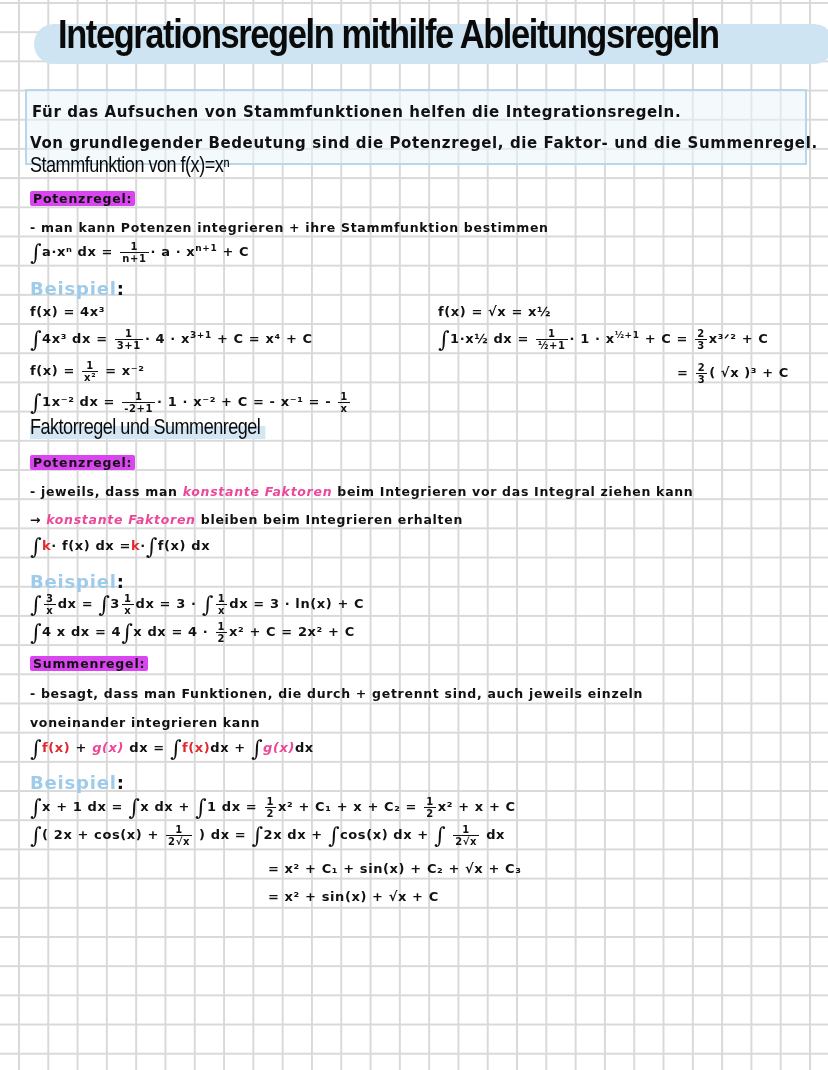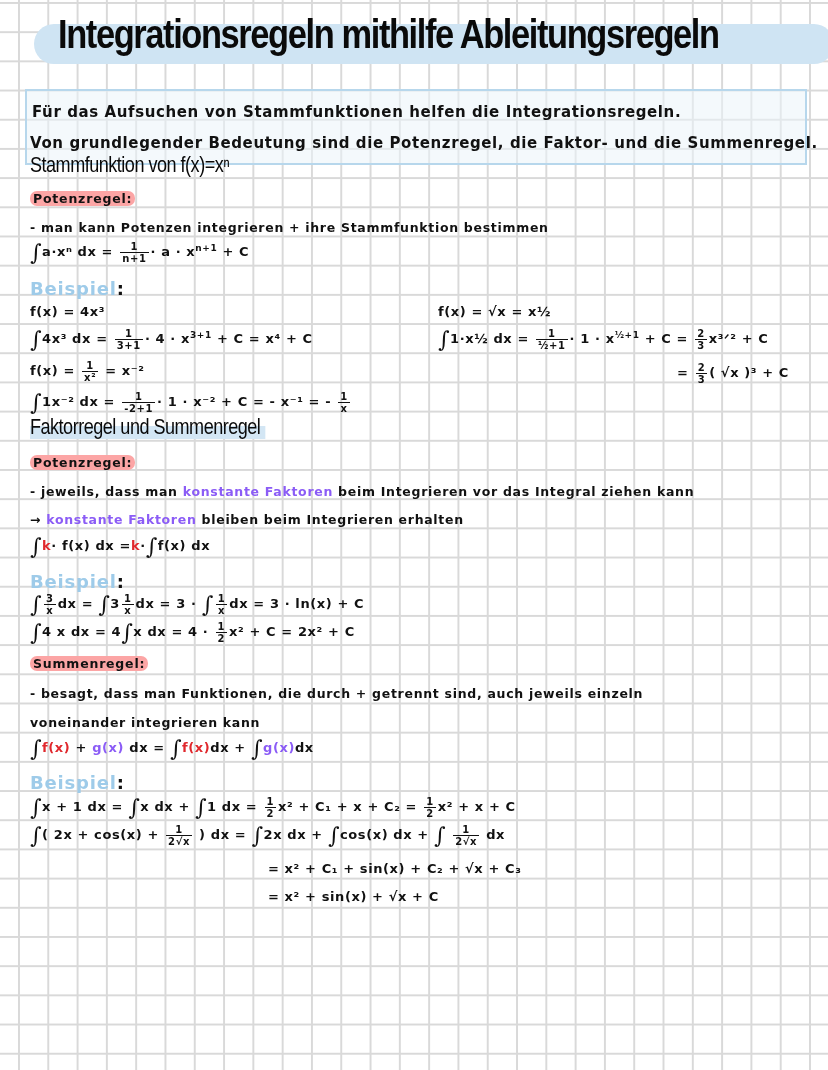--- a/index.html
+++ b/index.html
@@ -31,33 +31,33 @@
   }
   .intro-line { position: absolute; left: 32px; font-size: 15px; letter-spacing: 0.6px; font-weight: 700; }
   .h2 {
     position: absolute; left: 30px;
     font-family: "Liberation Sans", sans-serif; font-size: 22px; font-weight: 400;
     transform: scaleX(0.82); transform-origin: left center; letter-spacing: -0.6px; color: #0a0a0a;
   }
   .h2.hl { background: linear-gradient(to bottom, transparent 45%, #d3e6f4 45%, #d3e6f4 95%, transparent 95%); padding-right: 6px; }
   .label {
     position: absolute; left: 30px; font-size: 12.5px; font-weight: 700; letter-spacing: 0.8px;
-    background: #fca5a5; padding: 0 3px; border-radius: 7px;
+    background: #d946ef; padding: 0 3px; border-radius: 2px;
   }
   .beispiel { position: absolute; left: 30px; font-size: 18px; font-weight: 700; letter-spacing: 0.8px; color: #9ecbe9; }
   .beispiel .colon { color: #111; }
   .txt { position: absolute; left: 30px; font-size: 12.5px; font-weight: 700; letter-spacing: 0.7px; }
   .math { position: absolute; font-size: 13px; font-weight: 700; letter-spacing: 0.6px; white-space: nowrap; }
   .int { font-size: 22px; font-weight: 400; vertical-align: -4px; font-family: "DejaVu Serif", serif; }
   .frac { display: inline-block; vertical-align: middle; text-align: center; font-size: 10px; line-height: 11px; margin: 0 2px; }
   .frac .num { display: block; border-bottom: 1.5px solid #111; padding: 0 2px; }
   .frac .den { display: block; padding: 0 2px; }
   sup { font-size: 9px; }
   .red { color: #e0282d; }
-  .blue { color: #8b5cf6; }
+  .blue { color: #ec4899; font-style: italic; }
 </style>
 </head>
 <body>
 
 <div class="title-bar"></div>
 <div class="abs title">Integrationsregeln mithilfe Ableitungsregeln</div>
 
 <div class="intro-box"></div>
 <div class="abs intro-line" style="top:103px">Für das Aufsuchen von Stammfunktionen helfen die Integrationsregeln.</div>
 <div class="abs intro-line" style="top:134px; left:30px">Von grundlegender Bedeutung sind die Potenzregel, die Faktor- und die Summenregel.</div>

